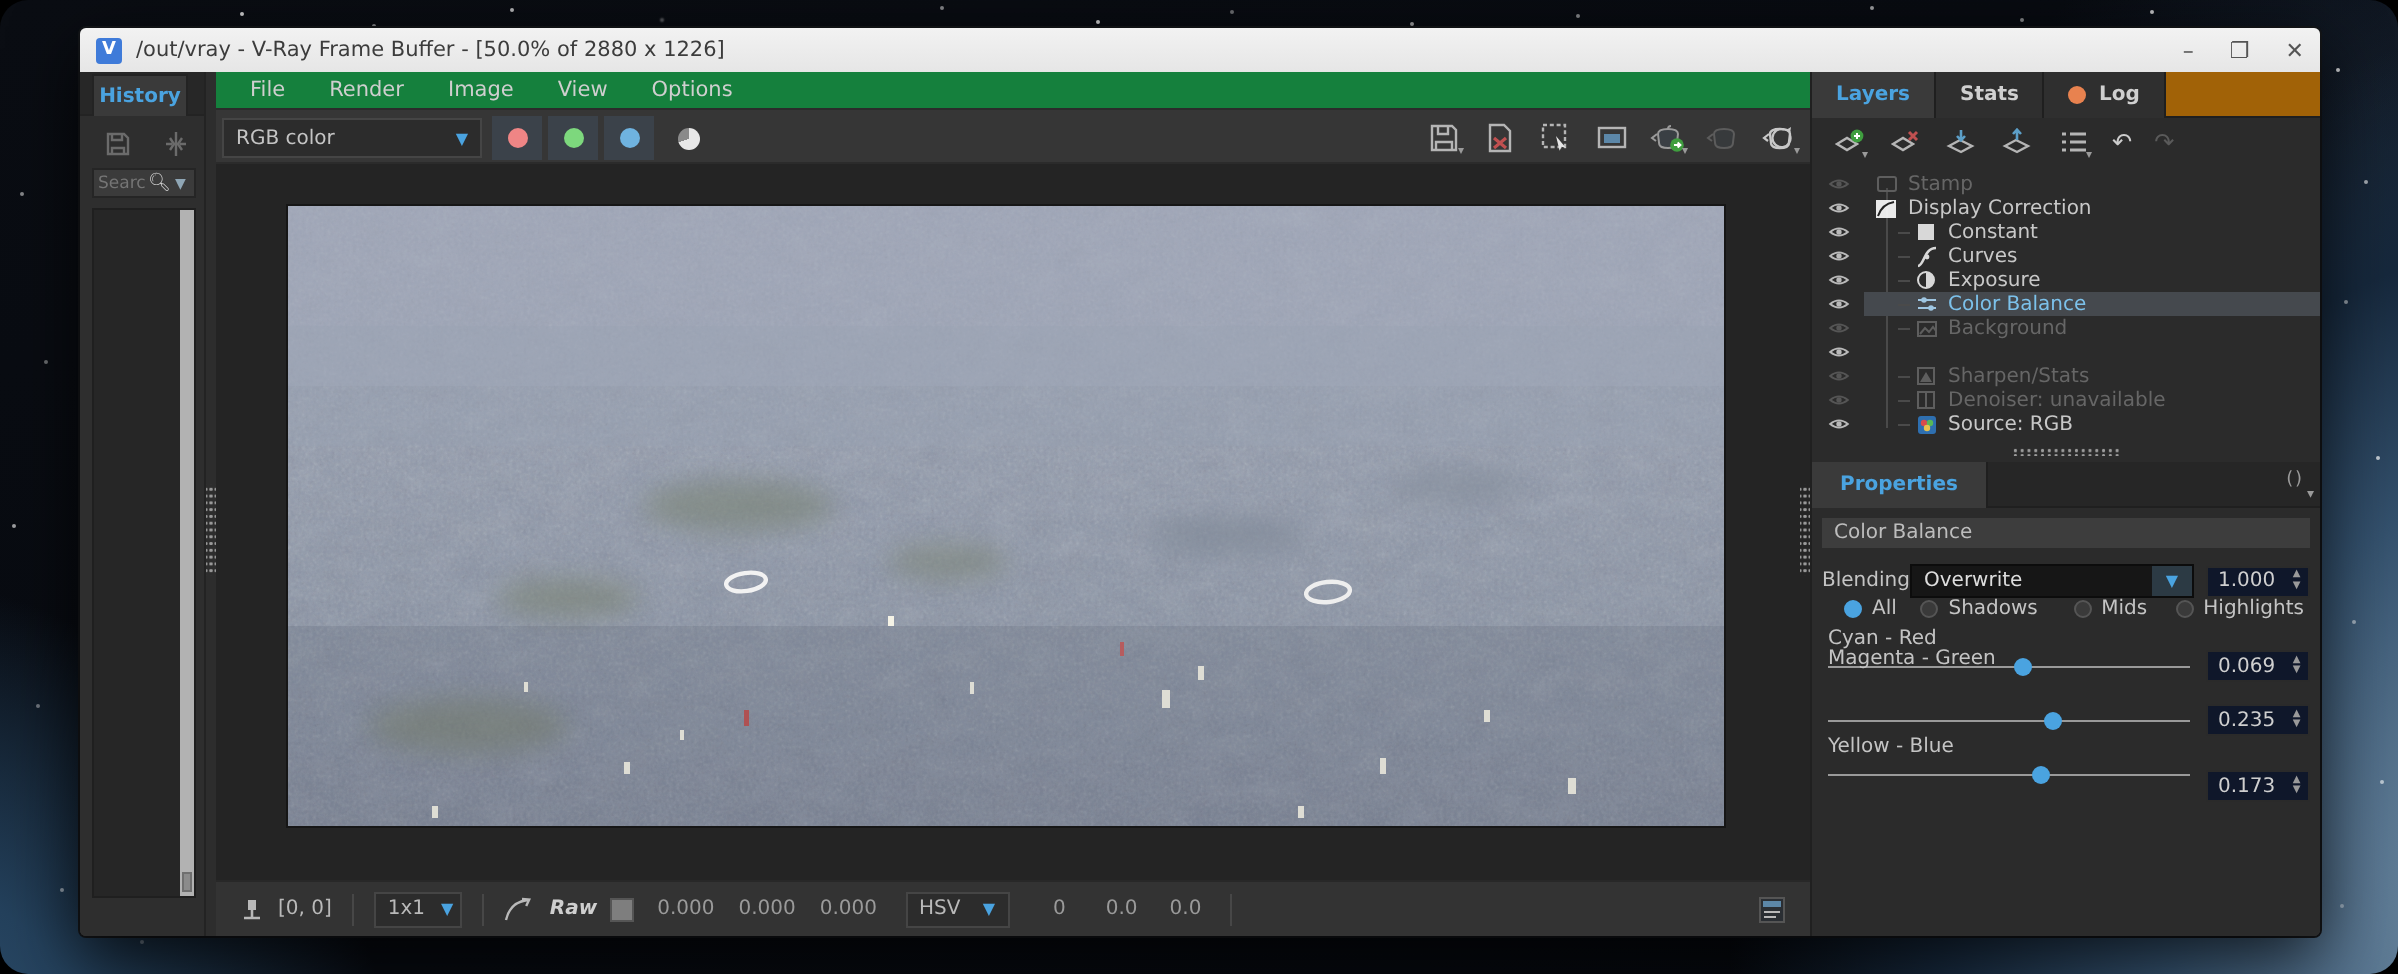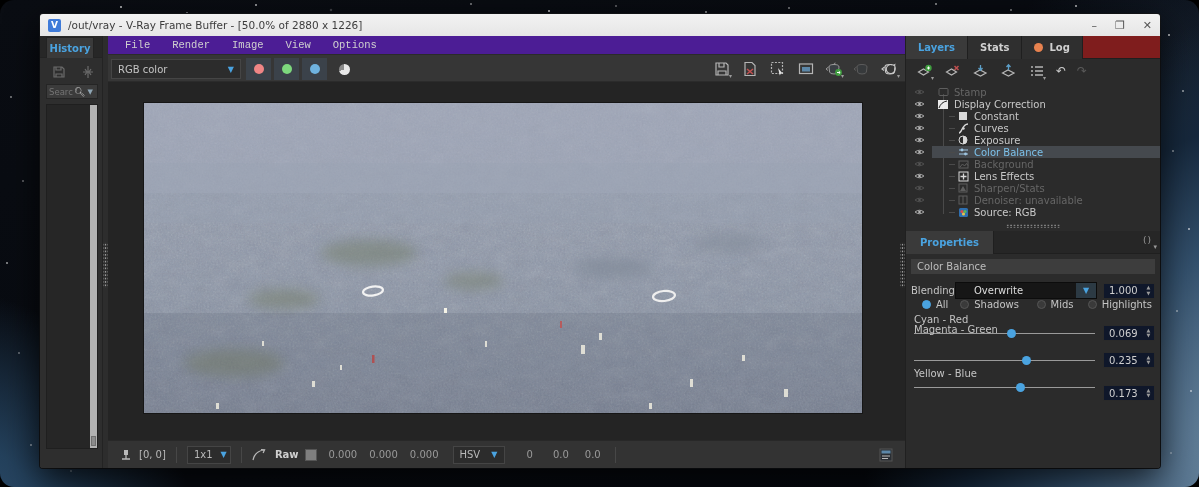--- a/index.html
+++ b/index.html
@@ -60,21 +60,21 @@
   .sb-list { position:absolute; left:6px; top:68px; width:52px; bottom:19px; background:#262626; border:1px solid #1f1f1f; }
   .sb-scroll { position:absolute; right:0; top:0; width:7px; bottom:0; background:#b2b2b2; }
   .sb-scroll .thumb { position:absolute; left:1px; right:1px; bottom:2px; height:10px; background:#8b8b8b; border:1px solid #6f6f6f; }
 
   .vsplit { position:absolute; top:0; bottom:0; width:5px; background:#2d2d2d; }
   .grip-v { position:absolute; left:0; width:5px; height:46px; top:206px;
     background-image:radial-gradient(circle, #9a9a9a 0.7px, transparent 1px); background-size:2.6px 3.4px; background-position:center; }
 
   
   .main { position:absolute; left:68px; right:255px; top:0; bottom:0; background:#333; }
-  .menubar { position:absolute; left:0; top:0; right:0; height:18px; display:flex; align-items:center; padding-left:6px; background:#4c1d95;font-family:Liberation Mono, monospace; }
+  .menubar { position:absolute; left:0; top:0; right:0; height:18px; display:flex; align-items:center; padding-left:6px; background:#15803d; }
   .menubar .mi { padding:0 11px; color:#cfcfcf; font-size:10.5px; cursor:default; }
   .toolbar { position:absolute; left:0; top:18px; right:0; height:28px; background:#363636; border-top:1px solid #2b2b2b; border-bottom:1px solid #2b2b2b; }
   .chan-dd { position:absolute; left:3px; top:4px; width:130px; height:20px; background:#2c2c2c; border:1px solid #454545; display:flex; align-items:center; padding:0 6px; }
   .chan-dd .lbl { color:#c4c4c4; font-size:10px; }
   .chan-dd .dd { margin-left:auto; color:#4aa3e0; font-size:8px; }
   .chan-btns { position:absolute; left:138px; top:3px; display:flex; gap:3px; }
   .chan-btn { width:25px; height:22px; background:#3b424a; display:flex; align-items:center; justify-content:center; }
   .chan-btn .c { width:10px; height:10px; border-radius:50%; }
   .alpha-btn { width:25px; height:22px; display:flex; align-items:center; justify-content:center; background:transparent; }
   .alpha-c { width:11px; height:11px; border-radius:50%; background:conic-gradient(#e8e8e8 0 70%, #8a8a8a 70% 100%); }
@@ -90,21 +90,21 @@
   
   .statusbar { position:absolute; left:0; bottom:0; right:0; height:28px; background:#333; border-top:1px solid #282828; display:flex; align-items:center; color:#b9b9b9; font-size:10px; }
   .statusbar .sep { width:1px; height:16px; background:#474747; }
   .sb-box { height:18px; background:#2c2c2c; border:1px solid #454545; display:flex; align-items:center; padding:0 6px; gap:8px; }
   .sb-box .dd { color:#4aa3e0; font-size:8px; }
   .swatch { width:12px; height:12px; background:#7e7e7e; border:1px solid #555; }
   .stamp-btn { position:absolute; right:12px; top:7px; width:14px; height:14px; }
 
   
   .rpanel { position:absolute; right:0; top:0; width:255px; bottom:0; background:#2b2b2b; border-left:1px solid #202020; }
-  .r-tabs { position:absolute; left:0; top:0; right:0; height:23px; background:#7f1d1d; display:flex; border-bottom:1px solid #1f1f1f; }
+  .r-tabs { position:absolute; left:0; top:0; right:0; height:23px; background:#a16207; display:flex; border-bottom:1px solid #1f1f1f; }
   .r-tab { height:23px; padding:0 12px; display:flex; align-items:center; gap:6px; font-weight:bold; font-size:10px; color:#d0d0d0; background:#2f2f2f; border-right:1px solid #1f1f1f; }
   .r-tab.active { background:#3a3a3a; color:#4aa3e0; }
   .log-dot { width:9px; height:9px; border-radius:50%; background:#e8824f; }
   .r-toolbar { position:absolute; left:0; top:23px; right:0; height:24px; display:flex; align-items:center; gap:11px; padding-left:10px; color:#a8a8a8; }
   .r-toolbar .tb-ic { width:17px; height:17px; }
   .undo-g { font-size:12px; color:#cccccc; }
   .redo-g { font-size:12px; color:#5a5a5a; }
 
   
   .tree { position:absolute; left:0; top:50px; right:0; height:133px; }
@@ -128,21 +128,21 @@
 
   
   .p-tabs { position:absolute; left:0; top:195px; right:0; height:23px; background:#262626; border-bottom:1px solid #1f1f1f; }
   .p-tab { position:absolute; left:0; top:0; height:23px; padding:0 14px; display:flex; align-items:center; background:#3a3a3a; color:#4aa3e0; font-weight:bold; border-right:1px solid #1f1f1f; }
   .p-expander { position:absolute; right:10px; top:4px; color:#9a9a9a; font-size:9px; letter-spacing:-1px; }
   .p-expander .dd { position:absolute; right:-6px; bottom:-6px; font-size:7px; }
   .p-header { position:absolute; left:5px; right:5px; top:223px; height:15px; background:#3d3d3d; display:flex; align-items:center; padding:0 6px; color:#bdbdbd; }
   .blend-row { position:absolute; left:5px; right:5px; top:246px; height:17px; display:flex; align-items:center; }
   .blend-lbl { width:44px; color:#c4c4c4; }
   .blend-dd { flex:1; height:17px; background:#161616; border:1px solid #0c0c0c; display:flex; align-items:center; }
-  .blend-dd .val { flex:1; padding:0 18px; color:#ddd; }
+  .blend-dd .val { flex:1; padding:0 6px; color:#ddd; }
   .blend-dd .btn { width:20px; height:100%; background:#2c3a44; display:flex; align-items:center; justify-content:center; color:#4aa3e0; font-size:8px; }
   .spin { width:52px; height:16px; margin-left:6px; background:#0f172a; border:1px solid #2a2a2a; display:flex; align-items:center; }
   .spin .v { flex:1; padding:0 5px; color:#cfcfcf; }
   .spin .arr { width:12px; display:flex; flex-direction:column; align-items:center; color:#9a9a9a; font-size:5px; line-height:1.1; }
   .radio-row { position:absolute; left:16px; right:8px; top:262px; height:12px; display:flex; align-items:center; }
   .radio { display:flex; align-items:center; gap:5px; }
   .radio .rb { width:9px; height:9px; border-radius:50%; background:#3a3a3a; border:1px solid #555; }
   .radio.sel .rb { background:#4aa3e0; border-color:#4aa3e0; }
   .radio .rl { color:#c4c4c4; }
   .r-sp1 { width:26px; } .r-sp2 { width:39px; } .r-sp3 { width:31px; }
@@ -371,21 +371,21 @@
           <div class="sb-box" style="margin:0 10px; width:44px;justify-content:space-between;">
             <span>1x1</span>
             <span class="dd" style="margin-left:auto;">▼</span>
           </div>
           <span class="sep"></span>
           <span class="tb-ic" style="margin-left:8px;">
             <svg width="14" height="14" viewBox="0 0 14 14">
                 <path d="M1 12 q2-9 11-10 M9 1.5 l3.6.3 l-1.5 3.2" fill="none" stroke="#b9b9b9" stroke-width="1.2"></path>
               </svg>
           </span>
-          <span style="margin:0 6px; font-weight:bold; color:#cfcfcf;">Raw</span>
+          <span style="margin:0 6px; font-weight:bold; color:#cfcfcf;font-style:italic;">Raw</span>
           <span class="swatch"></span>
           <span style="margin-left:12px; color:#9a9a9a;">0.000</span>
           <span style="margin-left:12px; color:#9a9a9a;">0.000</span>
           <span style="margin-left:12px; color:#9a9a9a;">0.000</span>
           <div class="sb-box" style="margin:0 8px 0 14px; width:52px;">
             <span>HSV</span>
             <span class="dd" style="margin-left:auto;">▼</span>
           </div>
           <span style="margin-left:14px; color:#9a9a9a;">0</span>
           <span style="margin-left:20px; color:#9a9a9a;">0.0</span>
@@ -596,31 +596,20 @@
               </div>
           </div>
 
           <div class="lrow" style="top:84px;">
             <span class="eye">
                 <svg width="11" height="8" viewBox="0 0 12 9">
                   <path d="M1 4.5 Q6 .5 11 4.5 Q6 8.5 1 4.5Z" fill="none" stroke="currentColor"></path>
                   <circle cx="6" cy="4.5" r="1.5" fill="currentColor"></circle>
                 </svg>
               </span>
-            <div class="hl">
-                <span class="ind1"></span>
-                <span class="stub"></span>
-              <span class="licon">
-                  <svg width="11" height="11" viewBox="0 0 11 11">
-                    <rect x="1" y="1" width="9" height="9" fill="none" stroke="#d8d8d8"></rect>
-                    <path d="M5.5 2.5 v6 M2.5 5.5 h6" stroke="#d8d8d8" stroke-width="1.3"></path>
-                  </svg>
-                </span>
-              <span class="lname">Lens Effects</span>
-              </div>
           </div>
 
           <div class="lrow disabled" style="top:96px;">
             <span class="eye">
                 <svg width="11" height="8" viewBox="0 0 12 9">
                   <path d="M1 4.5 Q6 .5 11 4.5 Q6 8.5 1 4.5Z" fill="none" stroke="currentColor"></path>
                   <circle cx="6" cy="4.5" r="1.5" fill="currentColor"></circle>
                 </svg>
               </span>
             <div class="hl">

